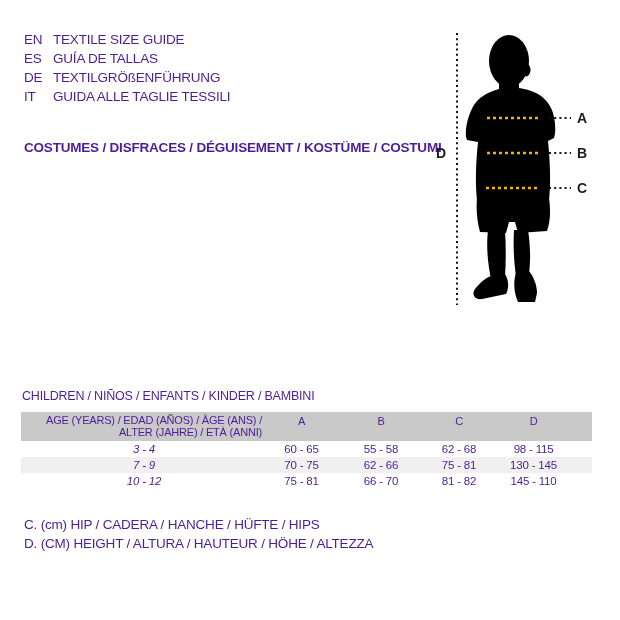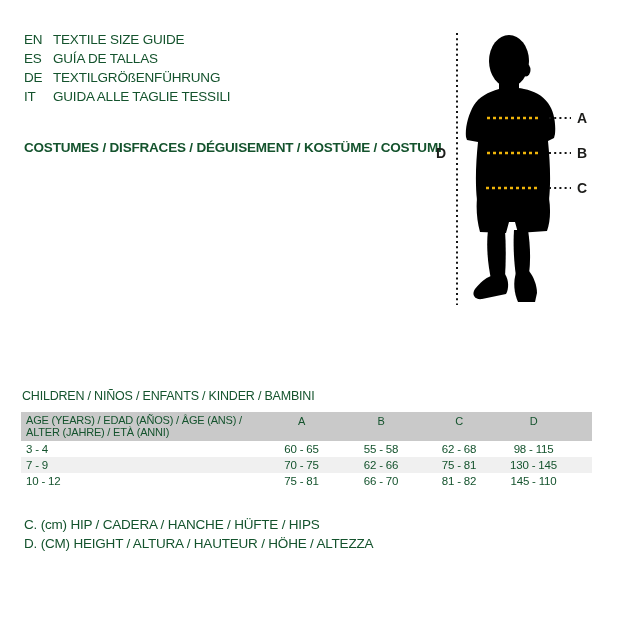--- a/index.html
+++ b/index.html
@@ -1,42 +1,42 @@
 <!DOCTYPE html>
 <html><head>
 <meta charset="utf-8">
 <style>
   html,body{margin:0;padding:0;background:#ffffff;}
   #page{
     position:relative;width:620px;height:620px;background:#ffffff;overflow:hidden;
-    font-family:"Liberation Sans", sans-serif;color:#14532d;letter-spacing:-0.2px;
+    font-family:"Liberation Sans", sans-serif;color:#4c1d95;letter-spacing:-0.2px;
   }
   
   .langs{position:absolute;left:24px;top:30px;font-size:13.5px;line-height:19px;}
   .lang-row .code{display:inline-block;width:29px;}
   
   .category{position:absolute;left:24px;top:140px;font-size:13.5px;font-weight:700;white-space:nowrap;}
   
   .figure{position:absolute;left:430px;top:25px;}
   .flabel{font-family:"Liberation Sans", sans-serif;font-weight:700;font-size:14px;fill:#1d1d1b;}
   .dash-black{stroke:#141414;stroke-width:2;stroke-dasharray:2 3.2;fill:none;}
   .dash-yellow{stroke:#f0b50a;stroke-width:2.6;stroke-dasharray:3 3;fill:none;}
   .sil{fill:#000000;stroke:none;}
   
   .section-title{position:absolute;left:22px;top:389px;font-size:12.5px;white-space:nowrap;}
   .size-table{
     position:absolute;left:21px;top:412px;width:571px;border-collapse:collapse;
     font-size:11.5px;table-layout:fixed;
   }
   .size-table th,.size-table td{padding:0;font-weight:400;text-align:center;vertical-align:middle;}
   .size-table thead th{background:#c9c9c9;height:26px;vertical-align:top;padding-top:3px;font-size:11px;}
-  .size-table thead th.agehdr{text-align:left;padding-left:5px;line-height:11.5px;margin-left:20px;}
+  .size-table thead th.agehdr{text-align:right;padding-left:5px;line-height:11.5px;margin-left:20px;}
   .size-table tbody tr{height:16px;}
   .size-table tbody tr:nth-child(even){background:#f0f0f0;}
-  .size-table td.agecell{text-align:left;padding-left:5px;}
+  .size-table td.agecell{text-align:center;padding-left:5px;font-style:italic;}
   .size-table .dcol{padding-right:22px;}
   
   .legend{position:absolute;left:24px;top:515px;font-size:13.5px;line-height:19px;white-space:nowrap;}
 </style>
 </head>
 <body>
 
 <div id="page">
 
   <div class="langs">

